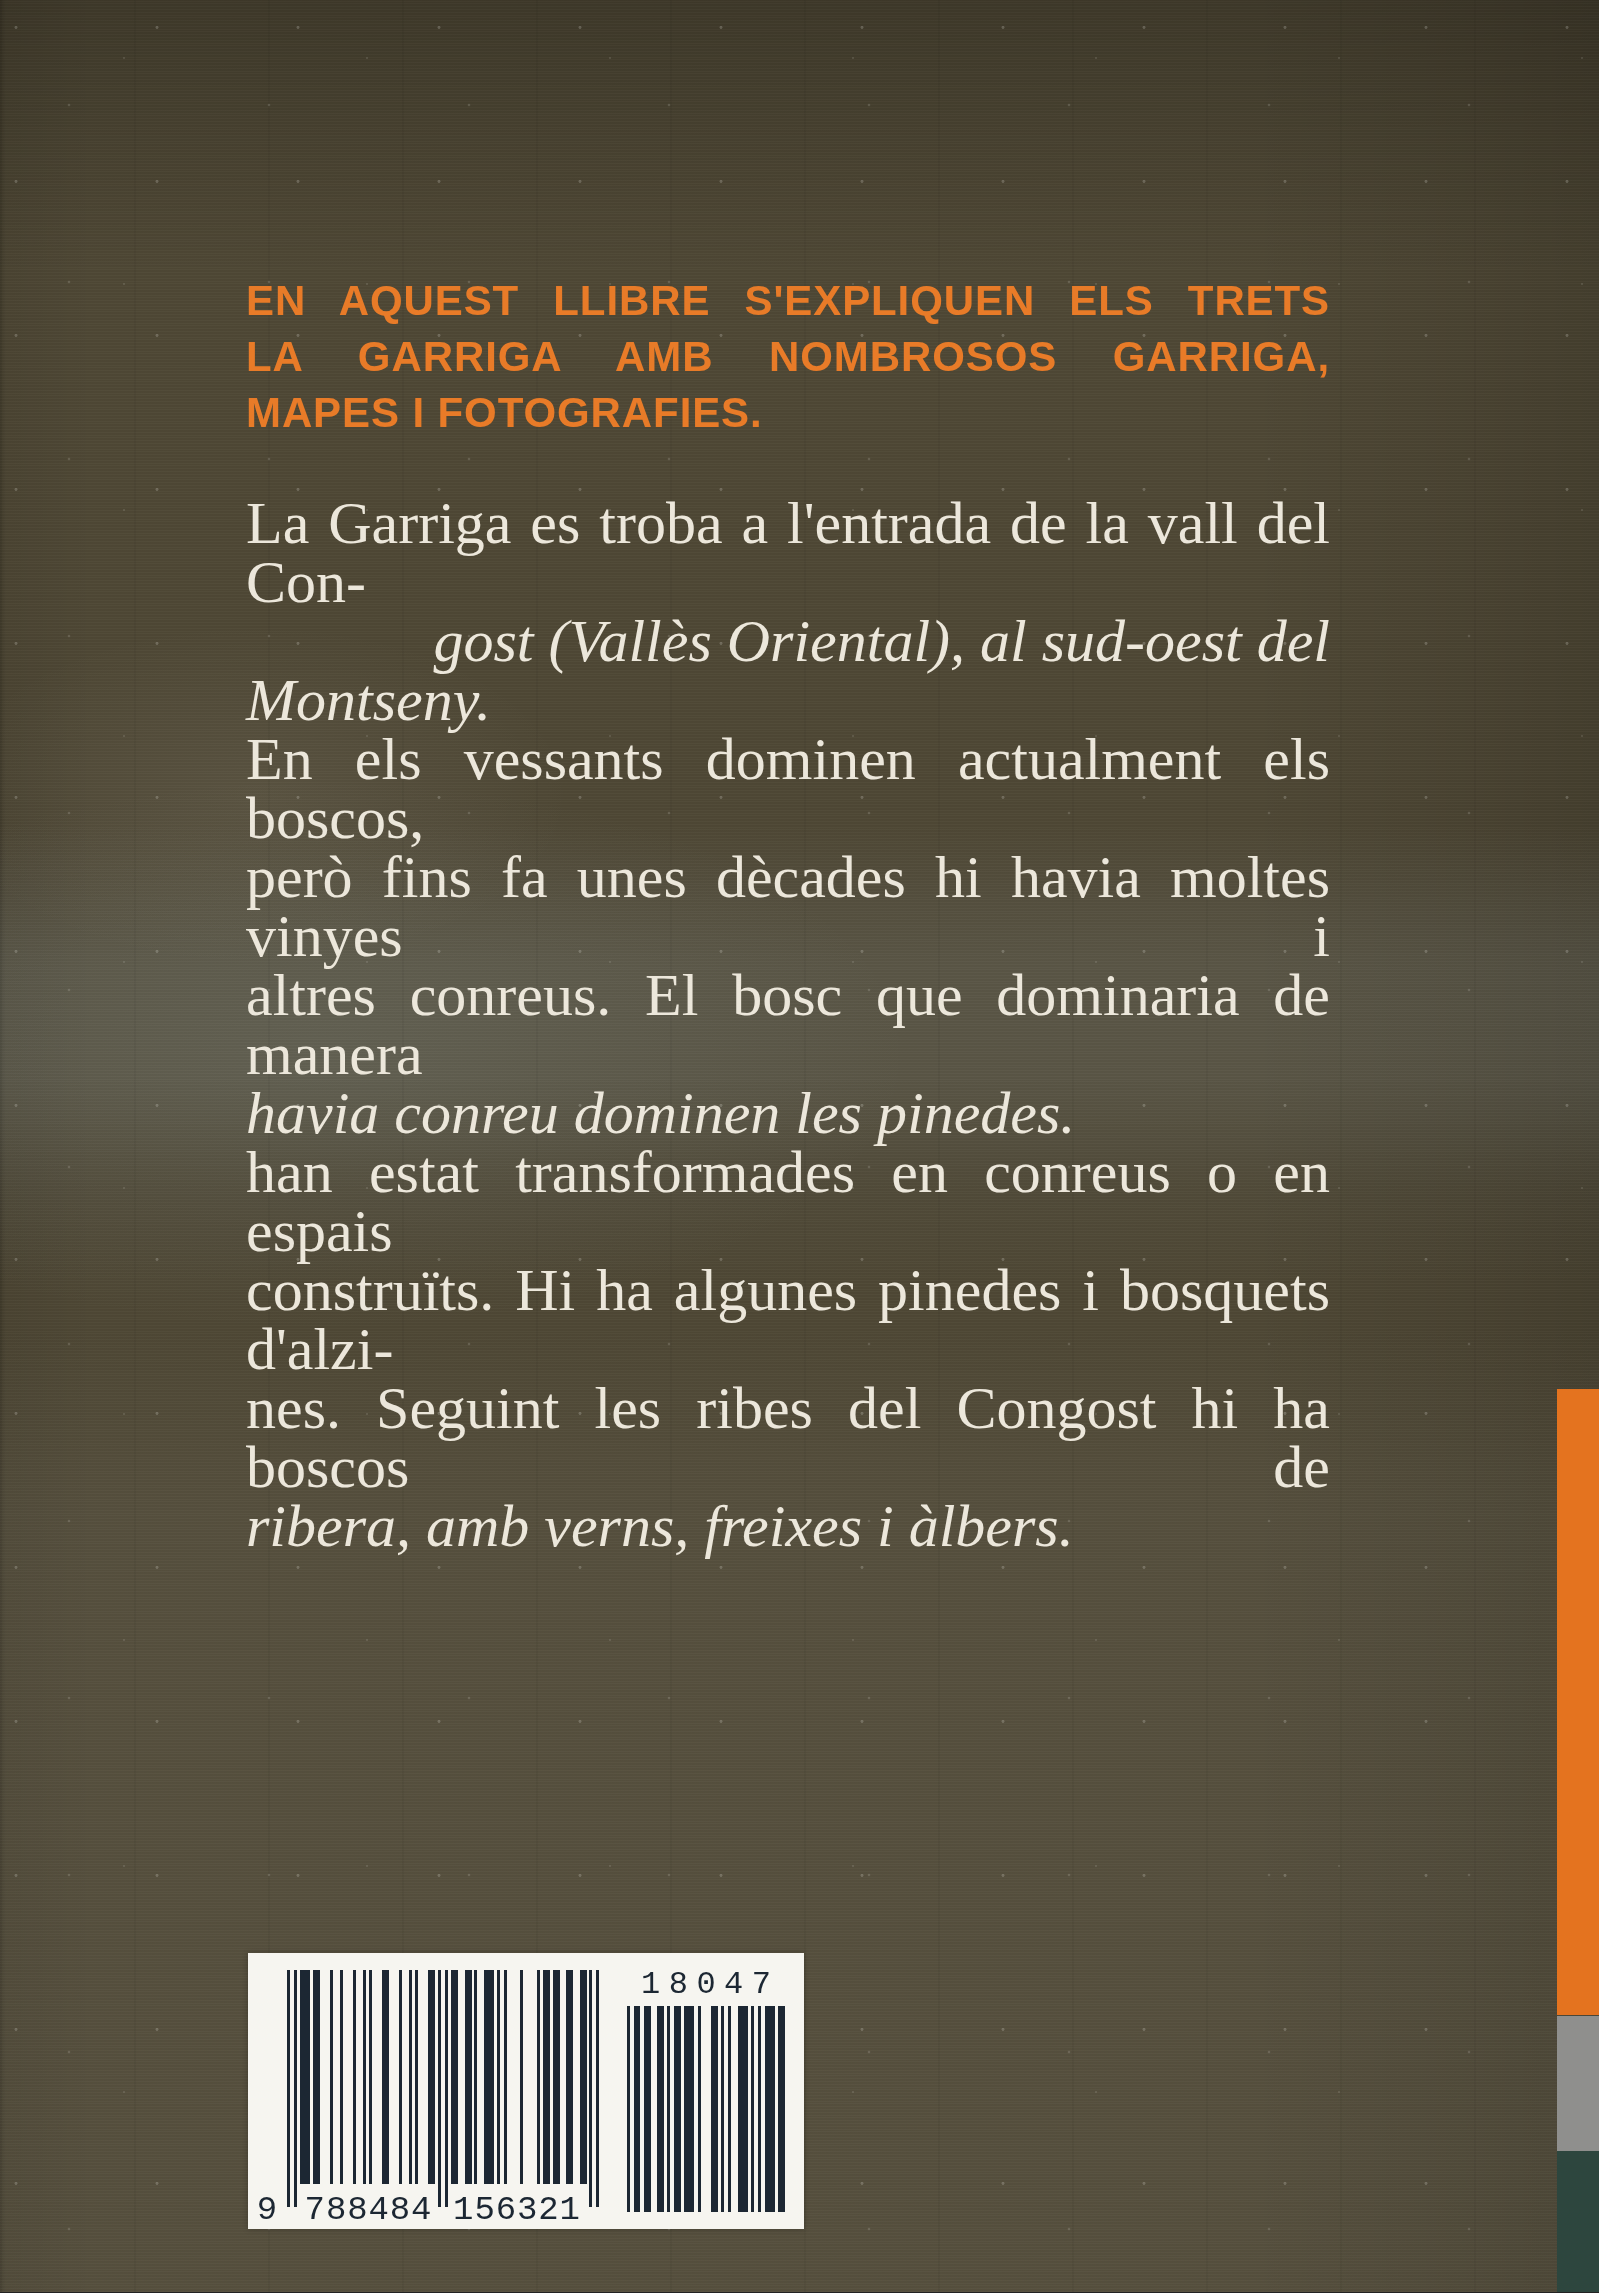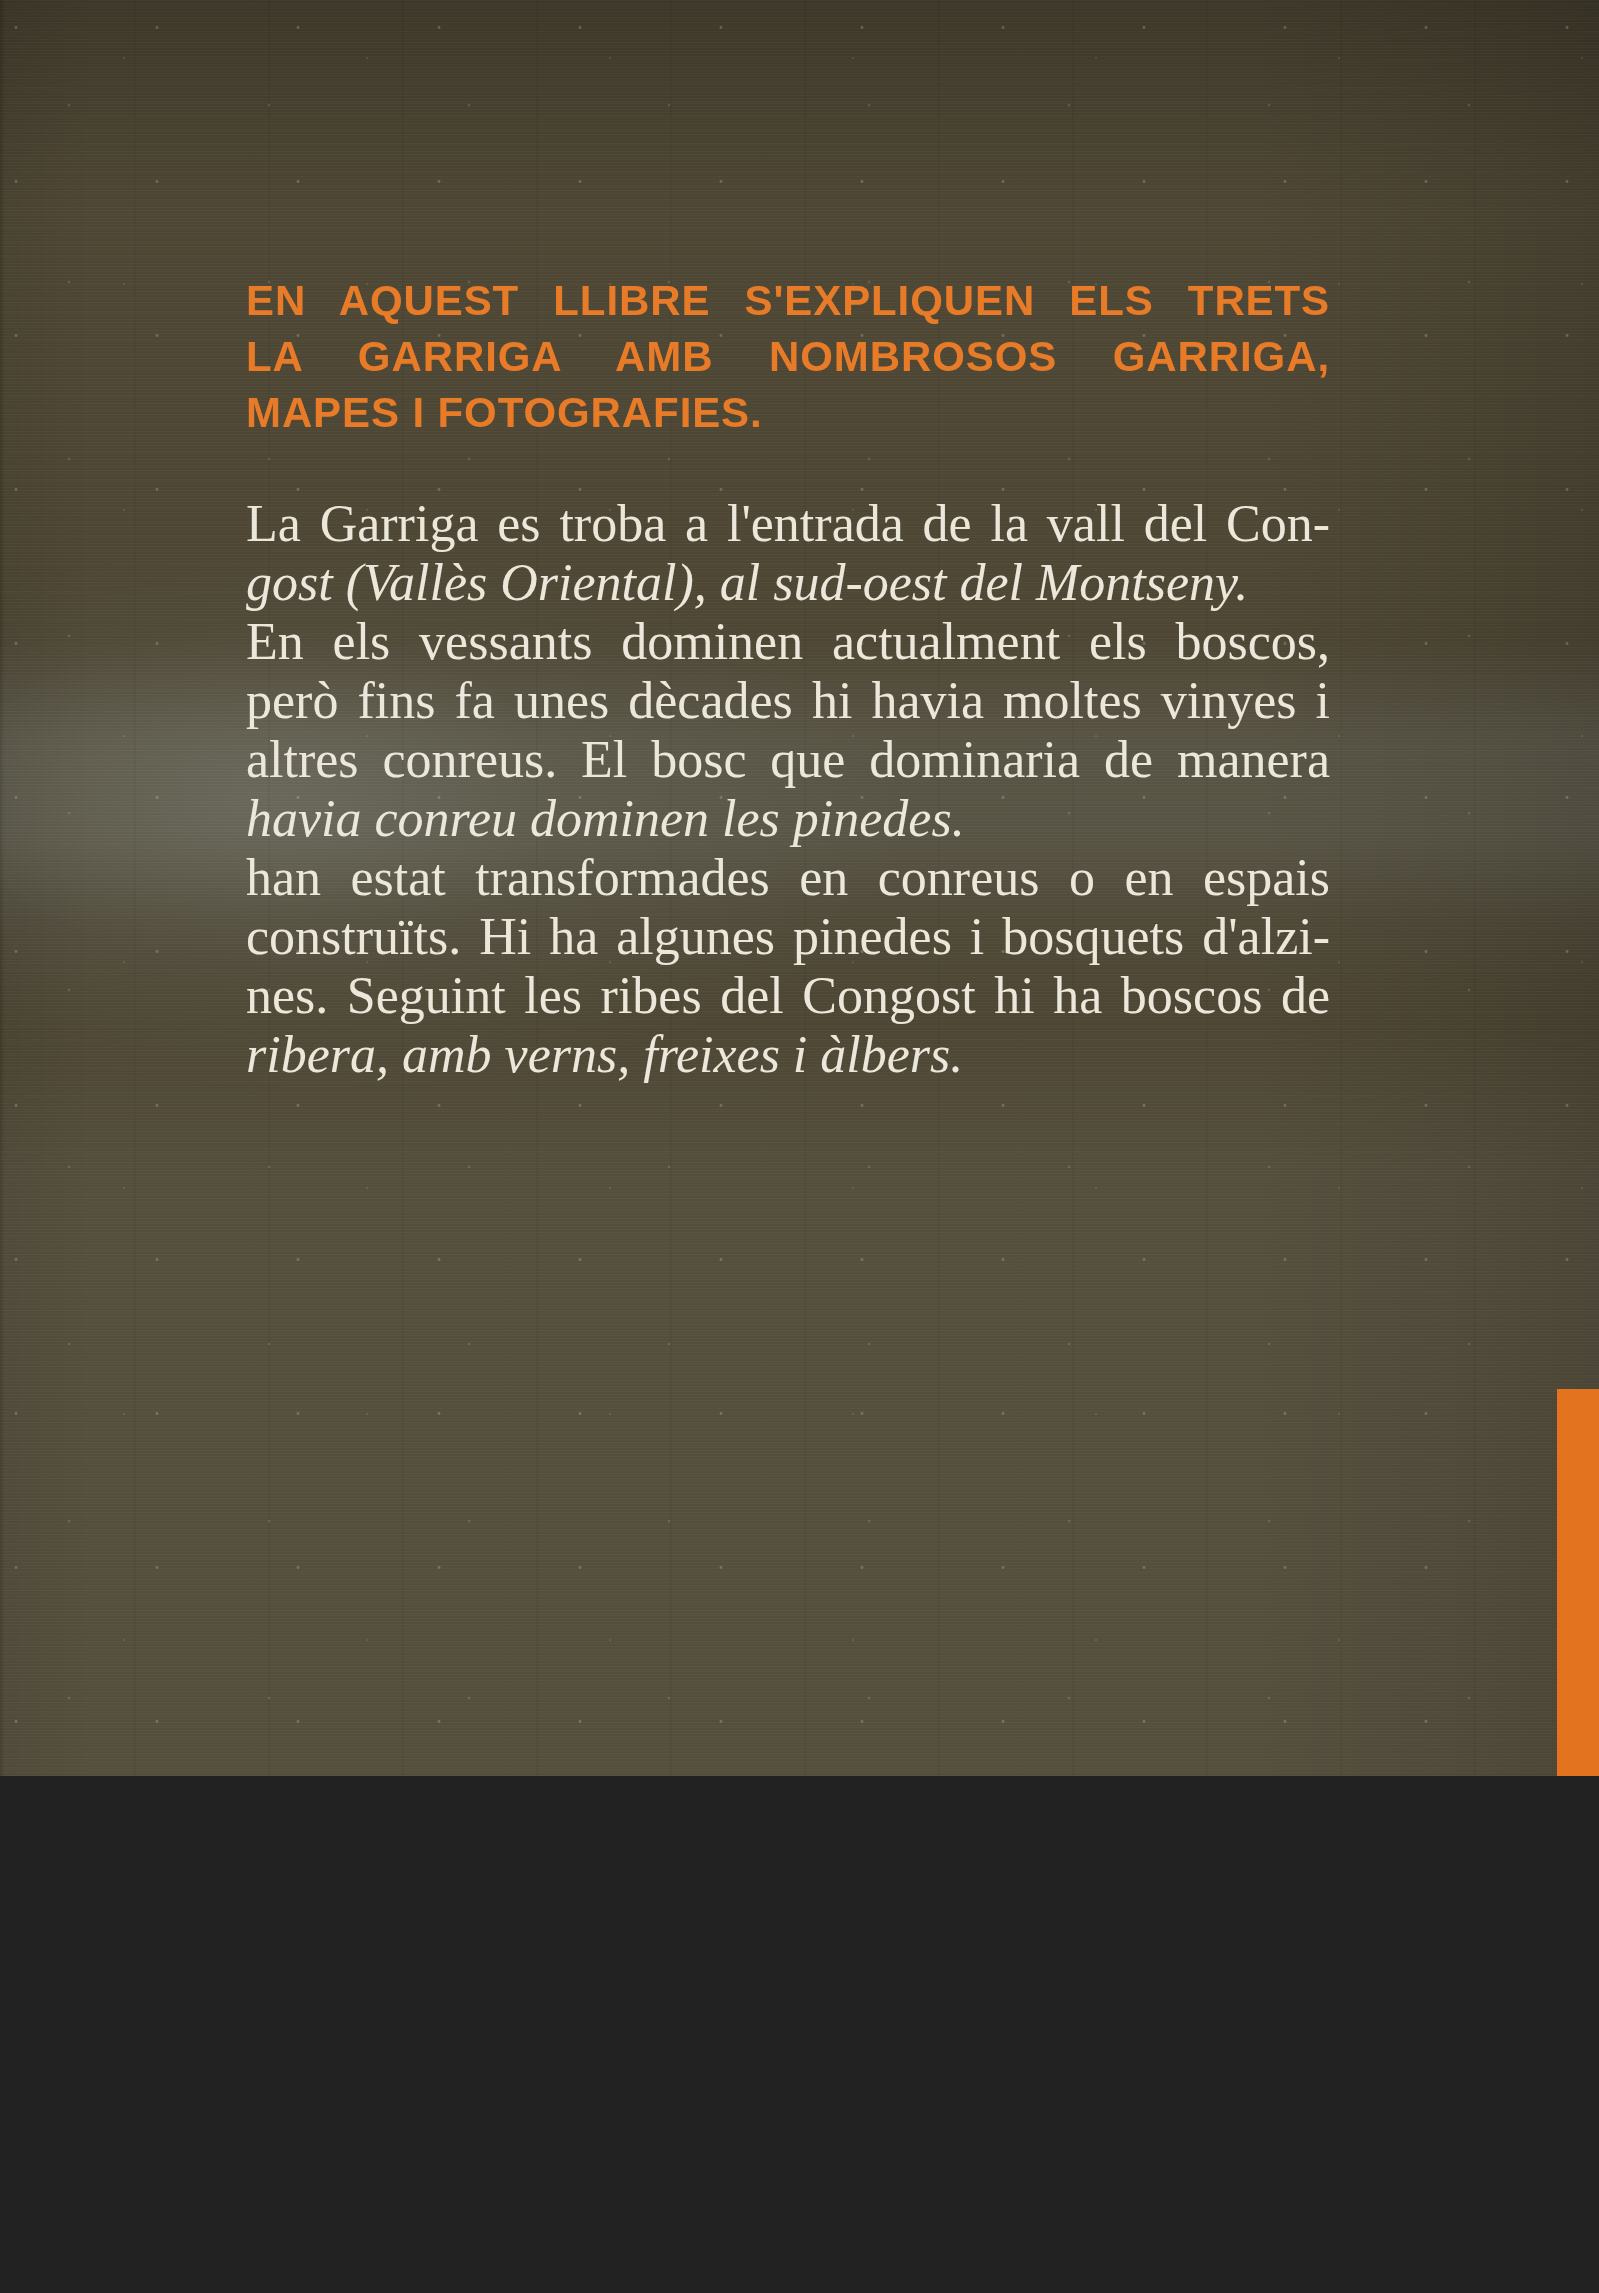--- a/index.html
+++ b/index.html
@@ -1,18 +1,18 @@
 <!DOCTYPE html>
 <html style="font-size:15px"><head>
 <meta charset="utf-8">
 <style>
   html,body{margin:0;padding:0;background:#222;}
   .page{
     position:relative;
-    width:1599px;height:1776px;
+    width:1599px;height:2292px;
     overflow:hidden;
     font-family:"Liberation Sans",sans-serif;
     background-color:#4f4835;
     background-image:
       repeating-linear-gradient(90deg, rgba(0,0,0,0.045) 0 1.9px, rgba(0,0,0,0) 1.9px 134px),
       repeating-linear-gradient(0deg, rgba(255,255,255,0.020) 0 0.9px, rgba(0,0,0,0.025) 0.9px 2.8px),
       radial-gradient(454px 246px at 256px 795px, rgba(235,235,225,0.07), rgba(235,235,225,0) 70%),
       radial-gradient(852px 397px at 20% 46%, rgba(170,190,195,0.10), rgba(170,190,195,0) 70%),
       linear-gradient(180deg, rgba(0,0,0,0.22) 0%, rgba(0,0,0,0.10) 6%, rgba(0,0,0,0) 12%),
       linear-gradient(180deg, rgba(0,0,0,0) 36%, rgba(165,180,185,0.13) 42%, rgba(165,180,185,0.13) 47%, rgba(120,130,130,0.05) 52%, rgba(0,0,0,0) 56%),
@@ -35,21 +35,21 @@
     color:#e87b28;
     font-weight:bold;font-size:42px;line-height:56px;letter-spacing:0.9px;
   }
   .headline .ln{text-align:justify;text-align-last:justify;white-space:normal;}
   .headline .ln.last{text-align:left;text-align-last:left;}
 
   .bodytext{
     position:absolute;left:246px;top:494px;width:1084px;
     color:#ece7db;
     font-family:"Liberation Serif",serif;
-    font-size:52px;line-height:59px;
+    font-size:60px;line-height:59px;
   }
   .bodytext .ln{text-align:justify;text-align-last:justify;}
   .bodytext .ln.last{text-align:right;text-align-last:left;font-style:italic;}
 
   .stripe{position:absolute;left:1557px;width:43px;}
   .stripe.orange{top:1389px;height:626px;}
   .stripe.gray{top:2016px;height:135px;}
   .stripe.teal{top:2151px;height:143px;}
 
   .barcode-label{

